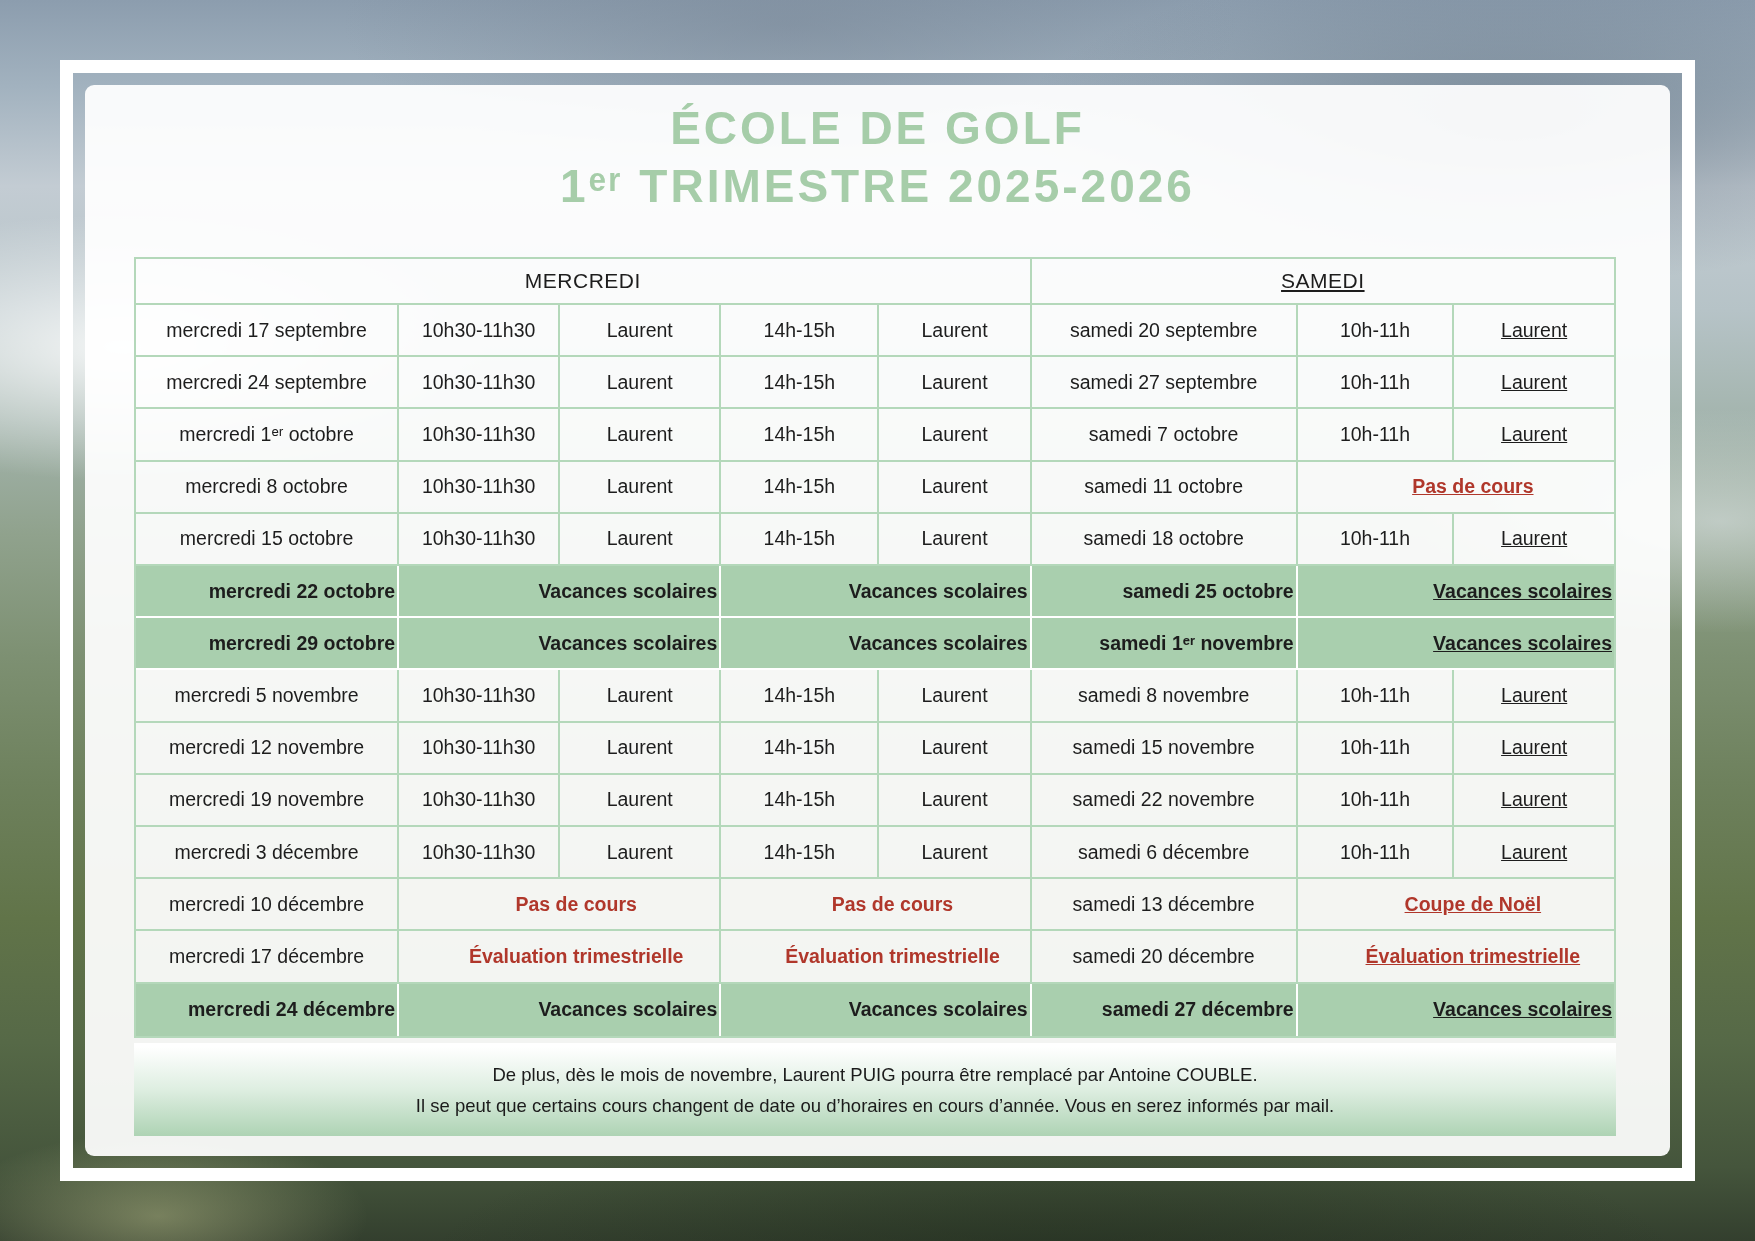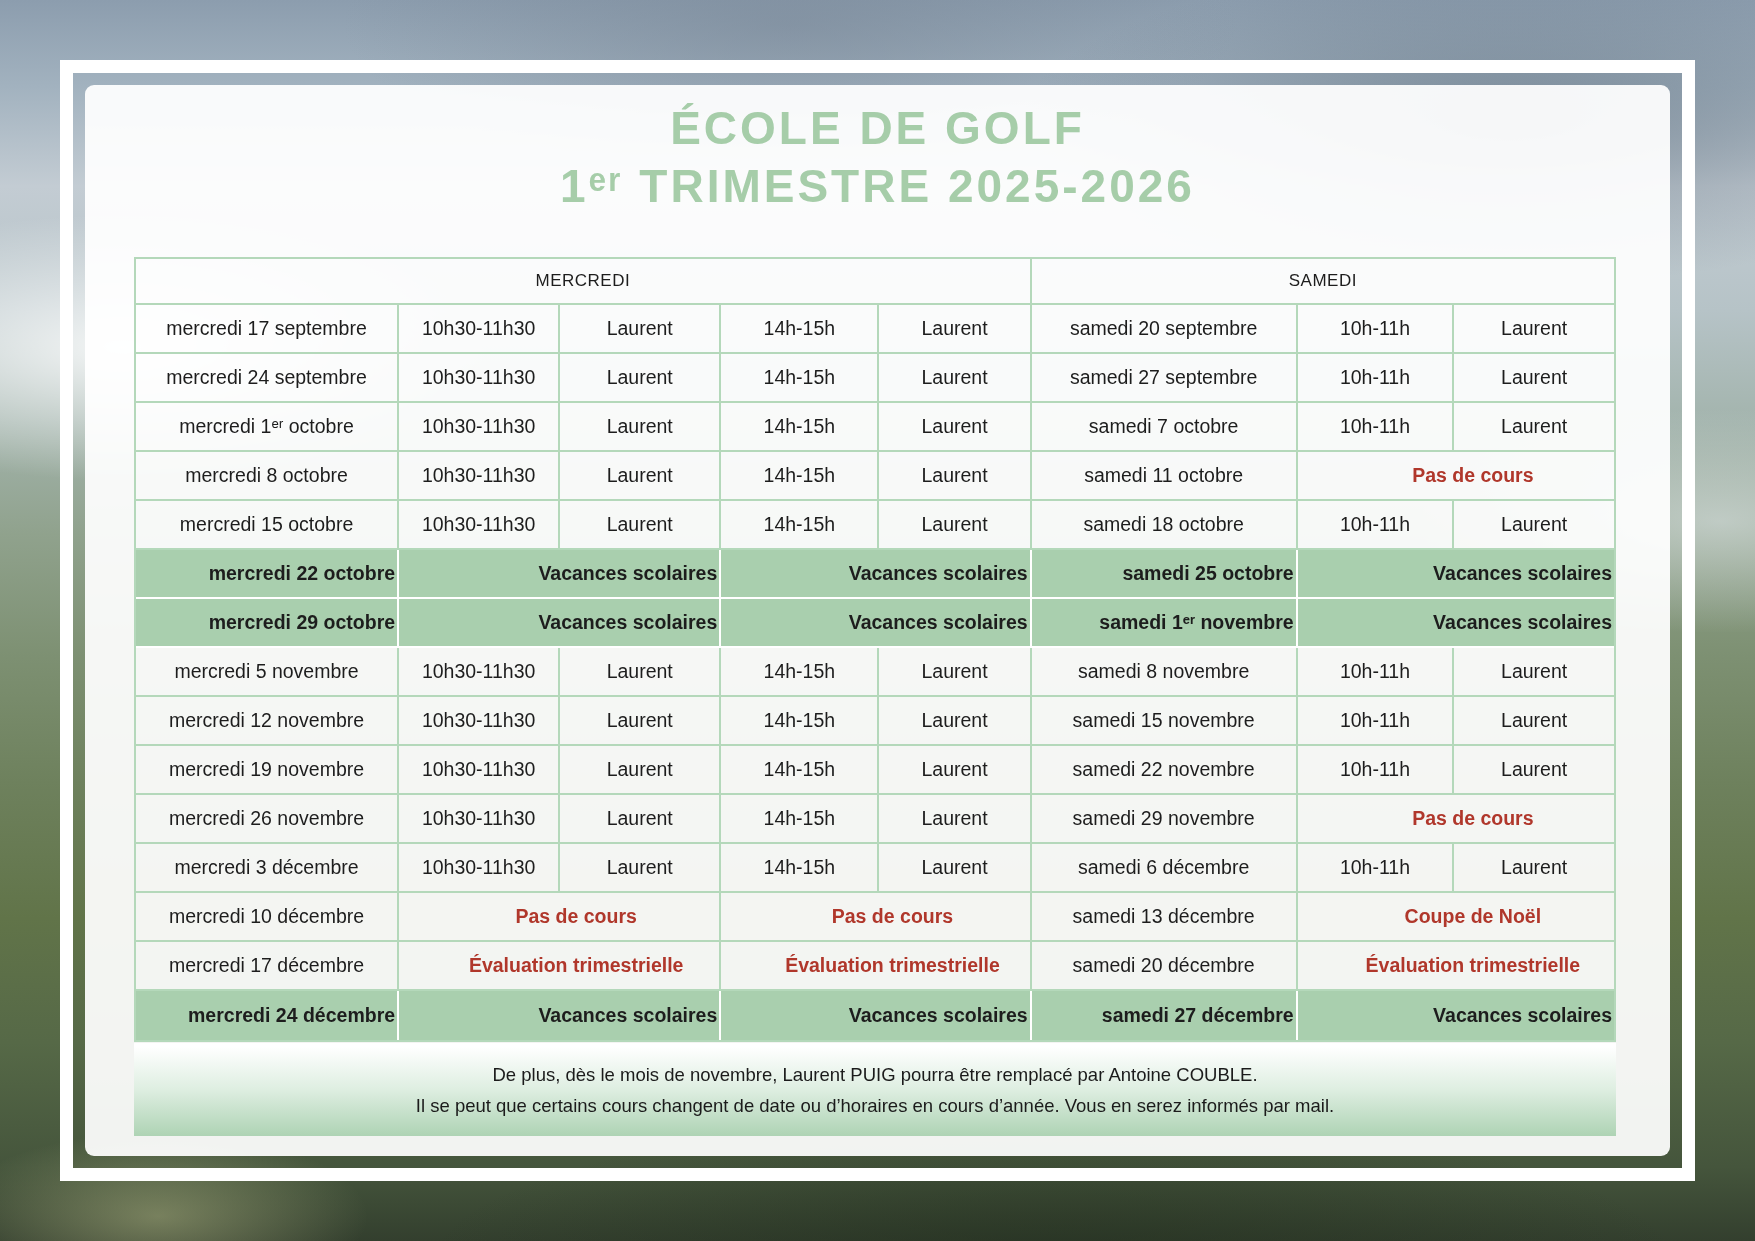--- a/index.html
+++ b/index.html
@@ -36,23 +36,23 @@
     color:var(--text-dark);
   }
   table.schedule td{
     text-align:center;vertical-align:middle;
     font-size:19.5px;
     border-right:2px solid var(--border-green);
     border-bottom:2px solid var(--border-green);
     overflow:hidden;white-space:nowrap;
     padding:0 2px;
   }
-  table.schedule td:last-child{border-right:none;}
+  table.schedule td:last-child{border-right:none;text-decoration:underline;}
   table.schedule thead tr{height:46px;}
-  table.schedule thead td{font-size:17px;letter-spacing:0.5px;}
+  table.schedule thead td{font-size:21px;letter-spacing:0.5px;}
   table.schedule tbody tr{height:49px;}
   table.schedule tbody tr:last-child td{border-bottom:none;}
   table.schedule tr.vac td{
     background:var(--row-green);font-weight:bold;
     border-right-color:#ffffff;border-bottom-color:#ffffff;text-align:right;
   }
   table.schedule td.red{color:var(--red);font-weight:bold;padding-left:36px;}
   .footer-note{
     position:absolute;left:49px;top:958px;width:1482px;height:93px;
     display:flex;flex-direction:column;justify-content:center;align-items:center;
@@ -177,29 +177,20 @@
           <td>mercredi 19 novembre</td>
           <td>10h30-11h30</td>
           <td>Laurent</td>
           <td>14h-15h</td>
           <td>Laurent</td>
           <td>samedi 22 novembre</td>
           <td>10h-11h</td>
           <td>Laurent</td>
         </tr>
         <tr>
-          <td>mercredi 26 novembre</td>
-          <td>10h30-11h30</td>
-          <td>Laurent</td>
-          <td>14h-15h</td>
-          <td>Laurent</td>
-          <td>samedi 29 novembre</td>
-          <td colspan="2" class="red">Pas de cours</td>
-        </tr>
-        <tr>
           <td>mercredi 3 décembre</td>
           <td>10h30-11h30</td>
           <td>Laurent</td>
           <td>14h-15h</td>
           <td>Laurent</td>
           <td>samedi 6 décembre</td>
           <td>10h-11h</td>
           <td>Laurent</td>
         </tr>
         <tr>

